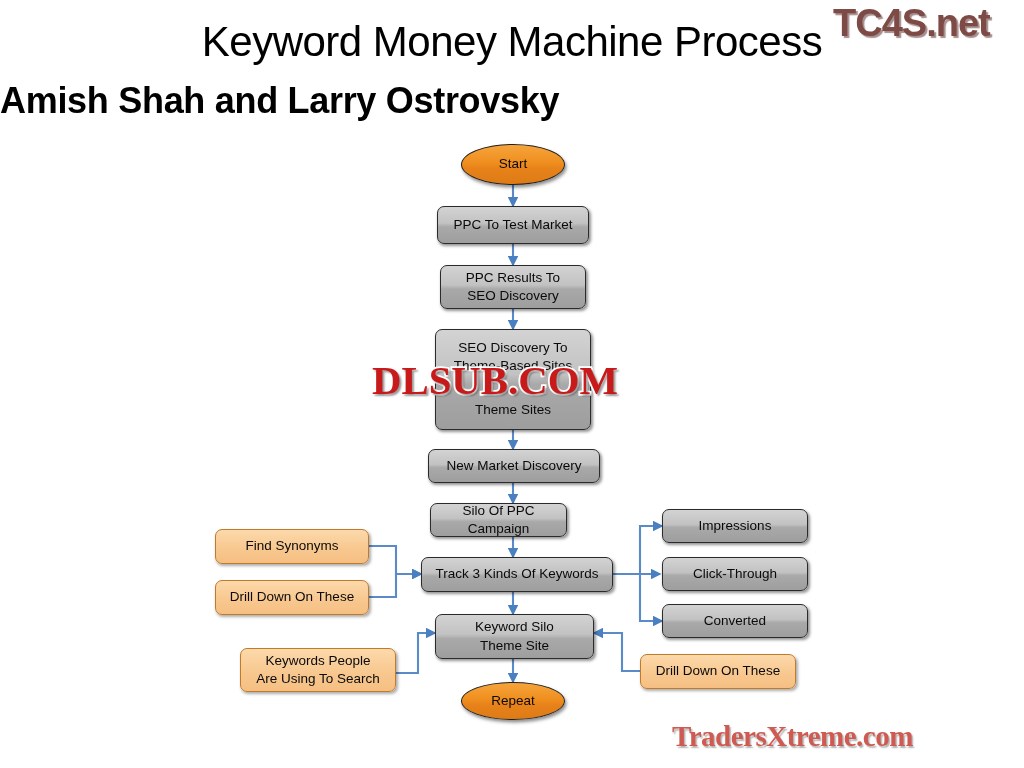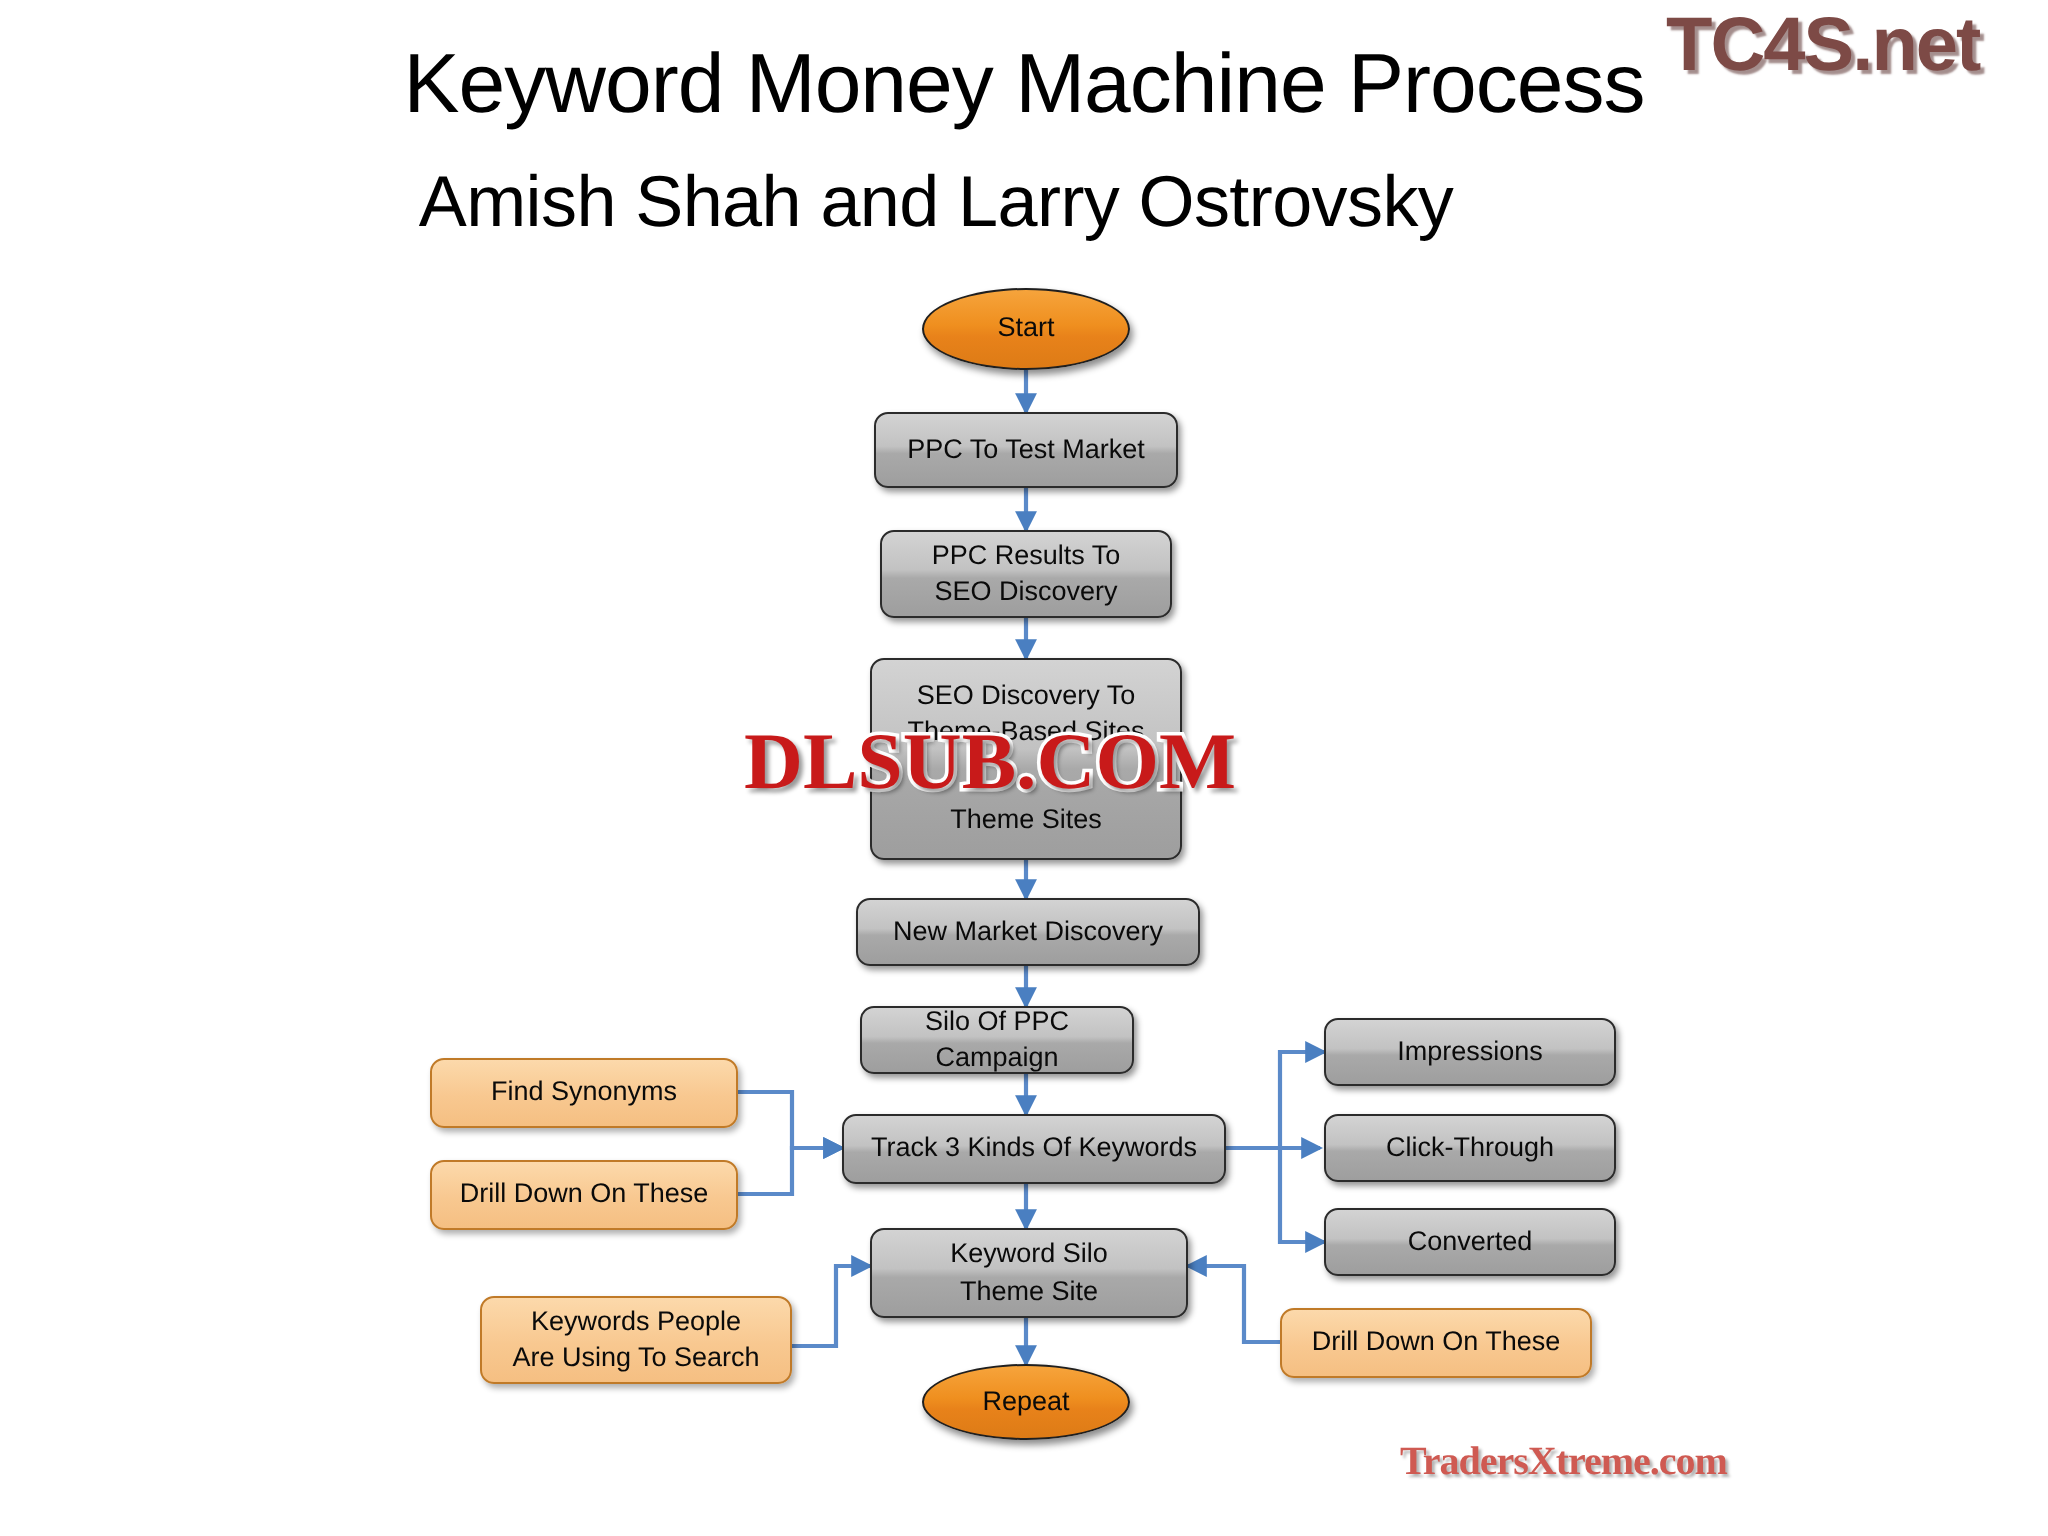--- a/index.html
+++ b/index.html
@@ -28,23 +28,22 @@
     font-size: 42px;
     font-weight: 400;
     color: #000000;
     letter-spacing: -0.5px;
     white-space: nowrap;
   }
   .title-line2 {
     position: absolute;
     left: 0; top: 80px;
     width: 936px;
-    text-align: center;
     font-size: 36px;
-    font-weight: 400;
+    font-weight: 700;
     color: #000000;
     letter-spacing: -0.3px;
     white-space: nowrap;
   }
 
   
   .node {
     position: absolute;
     display: flex;
     align-items: center;
@@ -115,22 +114,22 @@
     white-space: nowrap;
     -webkit-text-stroke: 3.5px #ffffff;
     paint-order: stroke fill;
     text-shadow: 2px 2px 2px rgba(0,0,0,0.40);
     transform: scaleX(1.02);
     transform-origin: left center;
   }
 
   .wm-traders {
     position: absolute;
-    left: 700px; top: 720px;
-    font-size: 20px;
+    left: 672px; top: 720px;
+    font-size: 29px;
     font-weight: 700;
     font-family: "Liberation Serif", serif;
     color: #cf5a52;
     letter-spacing: -0.5px;
     z-index: 8;
     white-space: nowrap;
     -webkit-text-stroke: 3px #ffffff;
     paint-order: stroke fill;
     text-shadow: 1.5px 1.5px 1.5px rgba(0,0,0,0.30);
   }

